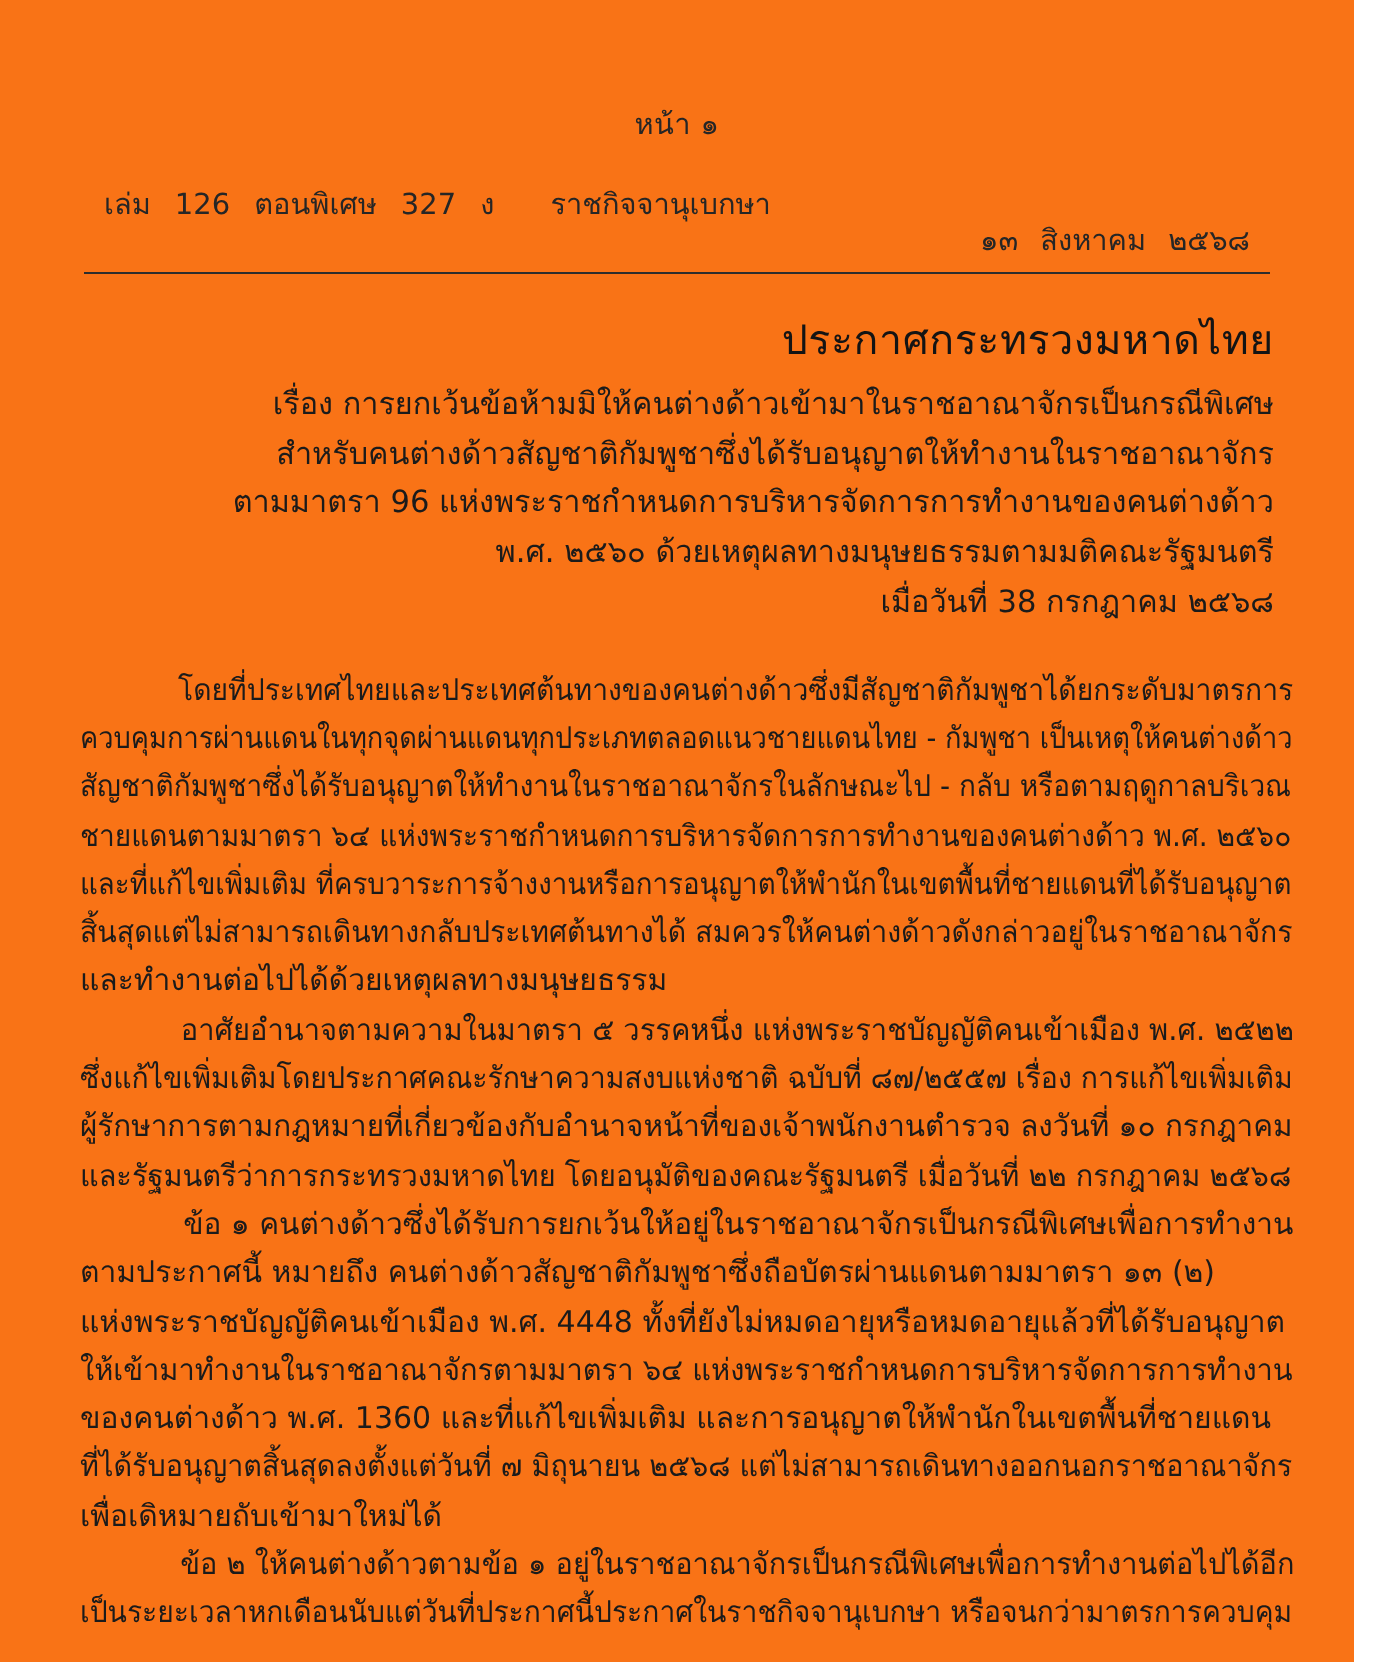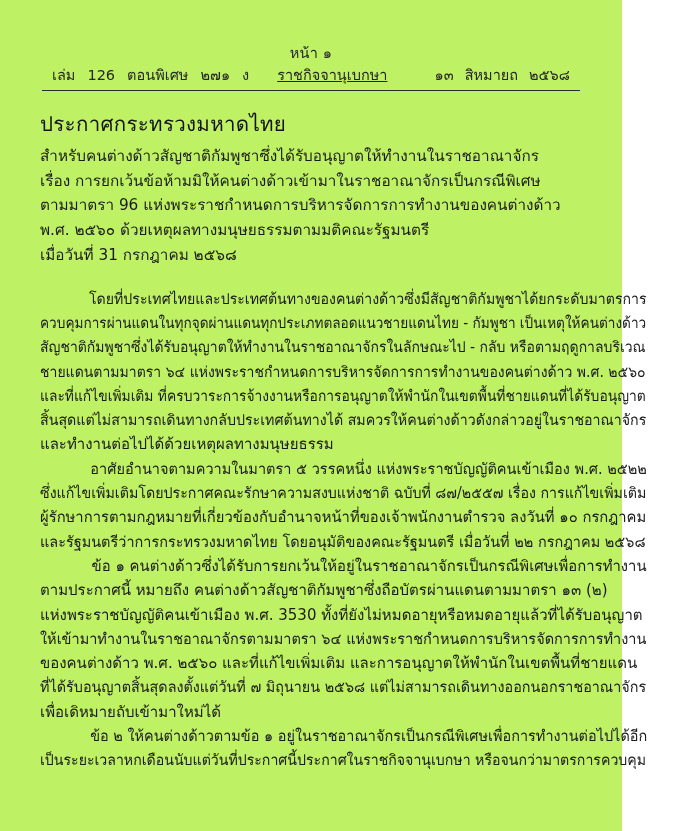--- a/index.html
+++ b/index.html
@@ -10,25 +10,25 @@
   }
   body {
     width: 698px;
     height: 831px;
     overflow: hidden;
     font-family: "DejaVu Sans", "Liberation Sans", sans-serif;
     color: #1b1b1b;
   }
   .page {
     position: relative;
-    width: 622px;
+    width: 677px;
     height: 831px;
     box-sizing: border-box;
-    padding: 0 40px;
-    background: #bef264;
+    padding: 10px 40px;
+    background: #f97316;
   }
 
   
   .gazette-header {
     position: relative;
     padding-top: 44px;
   }
   .header-page-no {
     text-align: center;
     font-size: 14.5px;
@@ -50,36 +50,36 @@
     display: flex;
     gap: 12px;
     white-space: nowrap;
   }
   .header-center {
     flex: 0 0 auto;
     margin-left: 10px;
     margin-right: auto;
     padding-left: 18px;
     white-space: nowrap;
-    text-decoration: underline;
   }
   .header-right {
     display: flex;
     gap: 11px;
     white-space: nowrap;
+    margin-top: 36px;
   }
   .header-rule {
     height: 0;
     border-top: 1.6px solid #2d2d2d;
     margin: 0 2px 0 2px;
   }
 
   
   .title-block {
-    text-align: left;
+    text-align: right;
     margin-top: 18px;
   }
   .doc-title {
     font-size: 20.5px;
     line-height: 1.5;
     letter-spacing: 0.3px;
     color: #141414;
     margin: 0 0 4px 0;
     font-weight: normal;
   }
@@ -120,41 +120,41 @@
 <div class="page">
 
   <div class="gazette-header">
     <div class="header-page-no">หน้า ๑</div>
 
     <div class="header-row">
       <div class="header-left">
         <span>เล่ม</span>
         <span>126</span>
         <span>ตอนพิเศษ</span>
-        <span>๒๗๑</span>
+        <span>327</span>
         <span>ง</span>
       </div>
       <div class="header-center">ราชกิจจานุเบกษา</div>
       <div class="header-right">
         <span>๑๓</span>
-        <span>สิหมายถ</span>
+        <span>สิงหาคม</span>
         <span>๒๕๖๘</span>
       </div>
     </div>
 
     <div class="header-rule"></div>
   </div>
 
   <div class="title-block">
     <h1 class="doc-title">ประกาศกระทรวงมหาดไทย</h1>
+    <div class="subject-line">เรื่อง  การยกเว้นข้อห้ามมิให้คนต่างด้าวเข้ามาในราชอาณาจักรเป็นกรณีพิเศษ</div>
     <div class="subject-line">สำหรับคนต่างด้าวสัญชาติกัมพูชาซึ่งได้รับอนุญาตให้ทำงานในราชอาณาจักร</div>
-    <div class="subject-line">เรื่อง  การยกเว้นข้อห้ามมิให้คนต่างด้าวเข้ามาในราชอาณาจักรเป็นกรณีพิเศษ</div>
     <div class="subject-line">ตามมาตรา  96  แห่งพระราชกำหนดการบริหารจัดการการทำงานของคนต่างด้าว</div>
     <div class="subject-line">พ.ศ.  ๒๕๖๐  ด้วยเหตุผลทางมนุษยธรรมตามมติคณะรัฐมนตรี</div>
-    <div class="subject-line">เมื่อวันที่  31  กรกฎาคม  ๒๕๖๘</div>
+    <div class="subject-line">เมื่อวันที่  38  กรกฎาคม  ๒๕๖๘</div>
   </div>
 
   <div class="body-block">
 
     <p class="para">
       <span class="para-line" style="display: inline-block; transform-origin: left center; transform: scaleX(0.9421); width: 656px;"><span class="indent"></span><span>โดยที่ประเทศไทยและประเทศต้นทางของคนต่างด้าวซึ่งมีสัญชาติกัมพูชาได้ยกระดับมาตรการ</span></span>
       <span class="para-line" style="display: inline-block; transform-origin: left center; transform: scaleX(0.9075); width: 681px;">ควบคุมการผ่านแดนในทุกจุดผ่านแดนทุกประเภทตลอดแนวชายแดนไทย - กัมพูชา  เป็นเหตุให้คนต่างด้าว</span>
       <span class="para-line" style="display: inline-block; transform-origin: left center; transform: scaleX(0.9321); width: 663px;">สัญชาติกัมพูชาซึ่งได้รับอนุญาตให้ทำงานในราชอาณาจักรในลักษณะไป - กลับ  หรือตามฤดูกาลบริเวณ</span>
       <span class="para-line" style="display: inline-block; transform-origin: left center; transform: scaleX(0.9349); width: 661px;">ชายแดนตามมาตรา  ๖๔  แห่งพระราชกำหนดการบริหารจัดการการทำงานของคนต่างด้าว  พ.ศ.  ๒๕๖๐</span>
       <span class="para-line" style="display: inline-block; transform-origin: left center; transform: scaleX(0.9224); width: 670px;">และที่แก้ไขเพิ่มเติม  ที่ครบวาระการจ้างงานหรือการอนุญาตให้พำนักในเขตพื้นที่ชายแดนที่ได้รับอนุญาต</span>
@@ -165,23 +165,23 @@
     <p class="para">
       <span class="para-line" style="display: inline-block; transform-origin: left center; transform: scaleX(0.9687); width: 638px;"><span class="indent"></span><span>อาศัยอำนาจตามความในมาตรา  ๕  วรรคหนึ่ง  แห่งพระราชบัญญัติคนเข้าเมือง  พ.ศ.  ๒๕๒๒</span></span>
       <span class="para-line" style="display: inline-block; transform-origin: left center; transform: scaleX(0.9479); width: 652px;">ซึ่งแก้ไขเพิ่มเติมโดยประกาศคณะรักษาความสงบแห่งชาติ  ฉบับที่  ๘๗/๒๕๕๗  เรื่อง  การแก้ไขเพิ่มเติม</span>
       <span class="para-line" style="display: inline-block; transform-origin: left center; transform: scaleX(0.9872); width: 626px;">ผู้รักษาการตามกฎหมายที่เกี่ยวข้องกับอำนาจหน้าที่ของเจ้าพนักงานตำรวจ  ลงวันที่  ๑๐  กรกฎาคม</span>
       <span class="para-line" style="display: inline-block; transform-origin: left center; transform: scaleX(0.9641); width: 641px;">และรัฐมนตรีว่าการกระทรวงมหาดไทย  โดยอนุมัติของคณะรัฐมนตรี  เมื่อวันที่  ๒๒  กรกฎาคม  ๒๕๖๘</span>
     </p>
 
     <p class="para">
       <span class="para-line" style="display: inline-block; transform-origin: left center; transform: scaleX(0.992); width: 623px;"><span class="indent"></span><span>ข้อ  ๑  คนต่างด้าวซึ่งได้รับการยกเว้นให้อยู่ในราชอาณาจักรเป็นกรณีพิเศษเพื่อการทำงาน</span></span>
       <span class="para-line">ตามประกาศนี้  หมายถึง  คนต่างด้าวสัญชาติกัมพูชาซึ่งถือบัตรผ่านแดนตามมาตรา  ๑๓  (๒)</span>
-      <span class="para-line">แห่งพระราชบัญญัติคนเข้าเมือง  พ.ศ.  3530  ทั้งที่ยังไม่หมดอายุหรือหมดอายุแล้วที่ได้รับอนุญาต</span>
+      <span class="para-line">แห่งพระราชบัญญัติคนเข้าเมือง  พ.ศ.  4448  ทั้งที่ยังไม่หมดอายุหรือหมดอายุแล้วที่ได้รับอนุญาต</span>
       <span class="para-line" style="display: inline-block; transform-origin: left center; transform: scaleX(0.9671); width: 639px;">ให้เข้ามาทำงานในราชอาณาจักรตามมาตรา  ๖๔  แห่งพระราชกำหนดการบริหารจัดการการทำงาน</span>
-      <span class="para-line">ของคนต่างด้าว  พ.ศ.  ๒๕๖๐  และที่แก้ไขเพิ่มเติม  และการอนุญาตให้พำนักในเขตพื้นที่ชายแดน</span>
+      <span class="para-line">ของคนต่างด้าว  พ.ศ.  1360  และที่แก้ไขเพิ่มเติม  และการอนุญาตให้พำนักในเขตพื้นที่ชายแดน</span>
       <span class="para-line" style="display: inline-block; transform-origin: left center; transform: scaleX(0.9581); width: 645px;">ที่ได้รับอนุญาตสิ้นสุดลงตั้งแต่วันที่  ๗  มิถุนายน  ๒๕๖๘  แต่ไม่สามารถเดินทางออกนอกราชอาณาจักร</span>
       <span class="para-line">เพื่อเดิหมายถับเข้ามาใหม่ได้</span>
     </p>
 
     <p class="para">
       <span class="para-line" style="display: inline-block; transform-origin: left center; transform: scaleX(0.9641); width: 641px;"><span class="indent"></span><span>ข้อ  ๒  ให้คนต่างด้าวตามข้อ  ๑  อยู่ในราชอาณาจักรเป็นกรณีพิเศษเพื่อการทำงานต่อไปได้อีก</span></span>
       <span class="para-line" style="display: inline-block; transform-origin: left center; transform: scaleX(0.9421); width: 656px;">เป็นระยะเวลาหกเดือนนับแต่วันที่ประกาศนี้ประกาศในราชกิจจานุเบกษา  หรือจนกว่ามาตรการควบคุม</span>
       
     </p>
 

